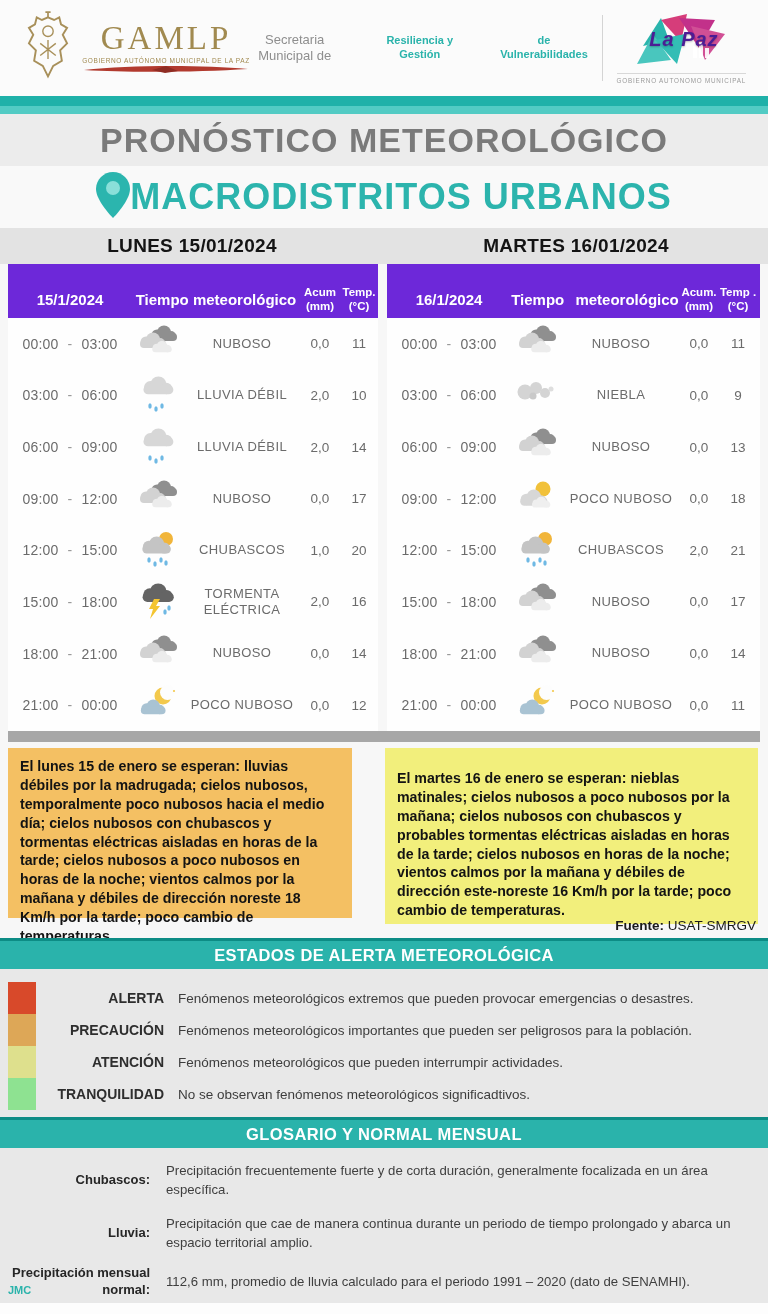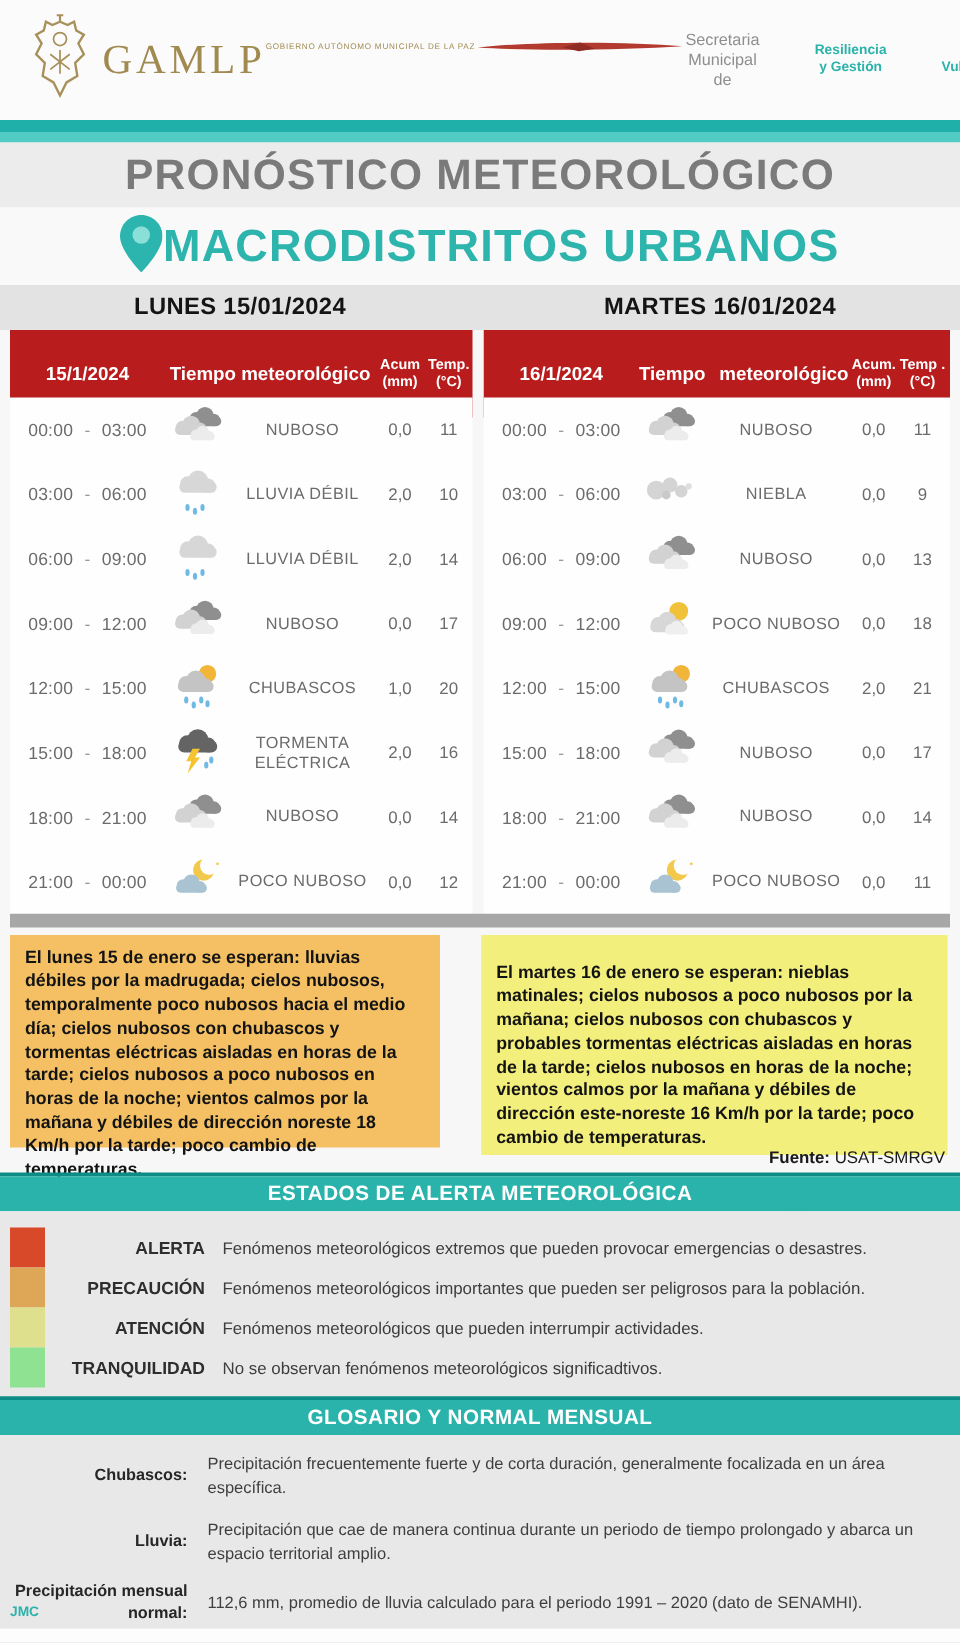--- a/index.html
+++ b/index.html
@@ -9,21 +9,21 @@
 
   
   .tex{position:absolute;background:#ececec;opacity:.55;}
   .tex1{left:220px;top:0;width:300px;height:96px;clip-path:polygon(0 100%,50% 0,100% 100%);}
   .tex2{left:20px;top:110px;width:260px;height:120px;clip-path:polygon(0 0,100% 40%,10% 100%);opacity:.35;}
   .tex3{left:470px;top:960px;width:280px;height:150px;clip-path:polygon(0 100%,60% 0,100% 80%);opacity:.4;background:#e0e0e0;}
 
   
   .hdr{left:0;top:0;width:768px;height:96px;background:#fbfbfb;display:flex;align-items:center;justify-content:space-between;padding:0 22px;box-sizing:border-box;}
   .gamlp{display:flex;align-items:center;gap:8px;}
-  .gamlp-txt{display:flex;flex-direction:row;align-items:flex-start;}
+  .gamlp-txt{display:flex;flex-direction:column;align-items:center;}
   .gamlp-name{font-family:"Liberation Serif",serif;font-size:33px;letter-spacing:3px;color:#a18a50;line-height:1;}
   .gamlp-sub{font-size:6.5px;color:#a18a50;letter-spacing:.6px;margin-top:2px;white-space:nowrap;}
   .secre{display:flex;align-items:center;text-align:center;line-height:1.25;}
   .secre .l1{font-size:13px;color:#8e8e8e;}
   .secre .l2,.secre .l3{font-size:11px;font-weight:bold;color:#2ab3ab;padding-left:44px;}
   .hdr-right{display:flex;align-items:center;gap:14px;}
   .vline{width:1px;height:66px;background:#d4d4d4;}
   .lapaz{display:flex;flex-direction:column;align-items:center;}
   .lapaz-sub{font-size:6.3px;color:#9a9a9a;letter-spacing:.8px;border-top:1px solid #d8d8d8;padding-top:3px;margin-top:1px;white-space:nowrap;}
   .lapaz-word{position:absolute;left:14px;top:16px;color:#4c1d95;font-weight:bold;font-size:20px;letter-spacing:1px;font-style:italic;text-shadow:0 1px 2px rgba(0,0,0,.25);}
@@ -35,21 +35,21 @@
   .titleband{left:0;top:114px;width:768px;height:52px;background:#ececec;display:flex;align-items:center;justify-content:center;}
   .title-main{font-size:34px;font-weight:bold;letter-spacing:1px;color:#7a7a7a;}
   .macroband{left:0;top:166px;width:768px;height:62px;background:#f9f9f9;display:flex;align-items:center;justify-content:center;}
   .title-sub{font-size:36px;font-weight:bold;letter-spacing:1px;color:#2cb4ad;}
 
   
   .dayband{left:0;top:228px;width:768px;height:36px;background:#e3e3e3;display:flex;}
   .daycell{width:384px;display:flex;align-items:center;justify-content:center;font-size:19px;font-weight:800;color:#141414;letter-spacing:.3px;}
 
   
-  .thead-half{top:264px;height:70px;background:#b91c1c;color:#fff;display:grid;grid-template-columns:124px 168px 40px 38px;align-items:center;}
+  .thead-half{top:264px;height:70px;background:#6d28d9;color:#fff;display:grid;grid-template-columns:124px 168px 40px 38px;align-items:center;}
   .thead-half .th{text-align:center;font-weight:bold;}
   .th-date{font-size:15px;}
   .th-weather{font-size:15px;}
   .half-r .th-weather{word-spacing:7px;}
   .th-small{font-size:11.5px;line-height:1.25;}
   .tbody-half{top:318px;height:413px;background:#fefefe;display:flex;flex-direction:column;}
   .half-l{left:8px;width:370px;}
   .half-r{left:387px;width:373px;}
   .frow{flex:1;display:grid;grid-template-columns:124px 52px 116px 40px 38px;align-items:center;color:#6b6b6b;}
   .f-time{display:flex;align-items:center;justify-content:center;font-size:14px;letter-spacing:.2px;}

